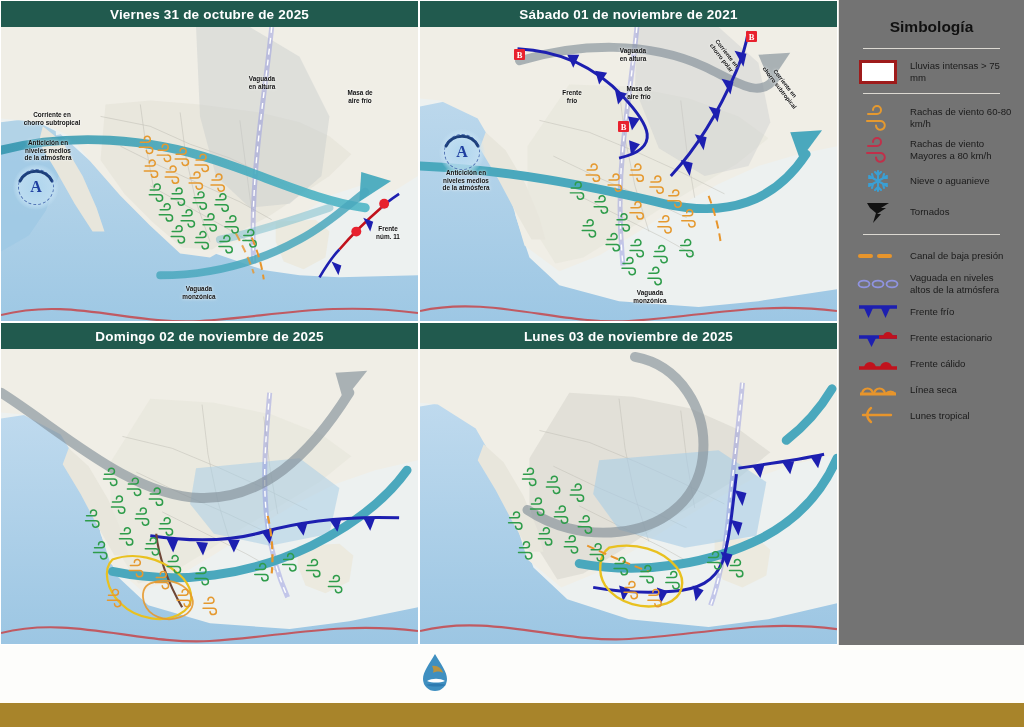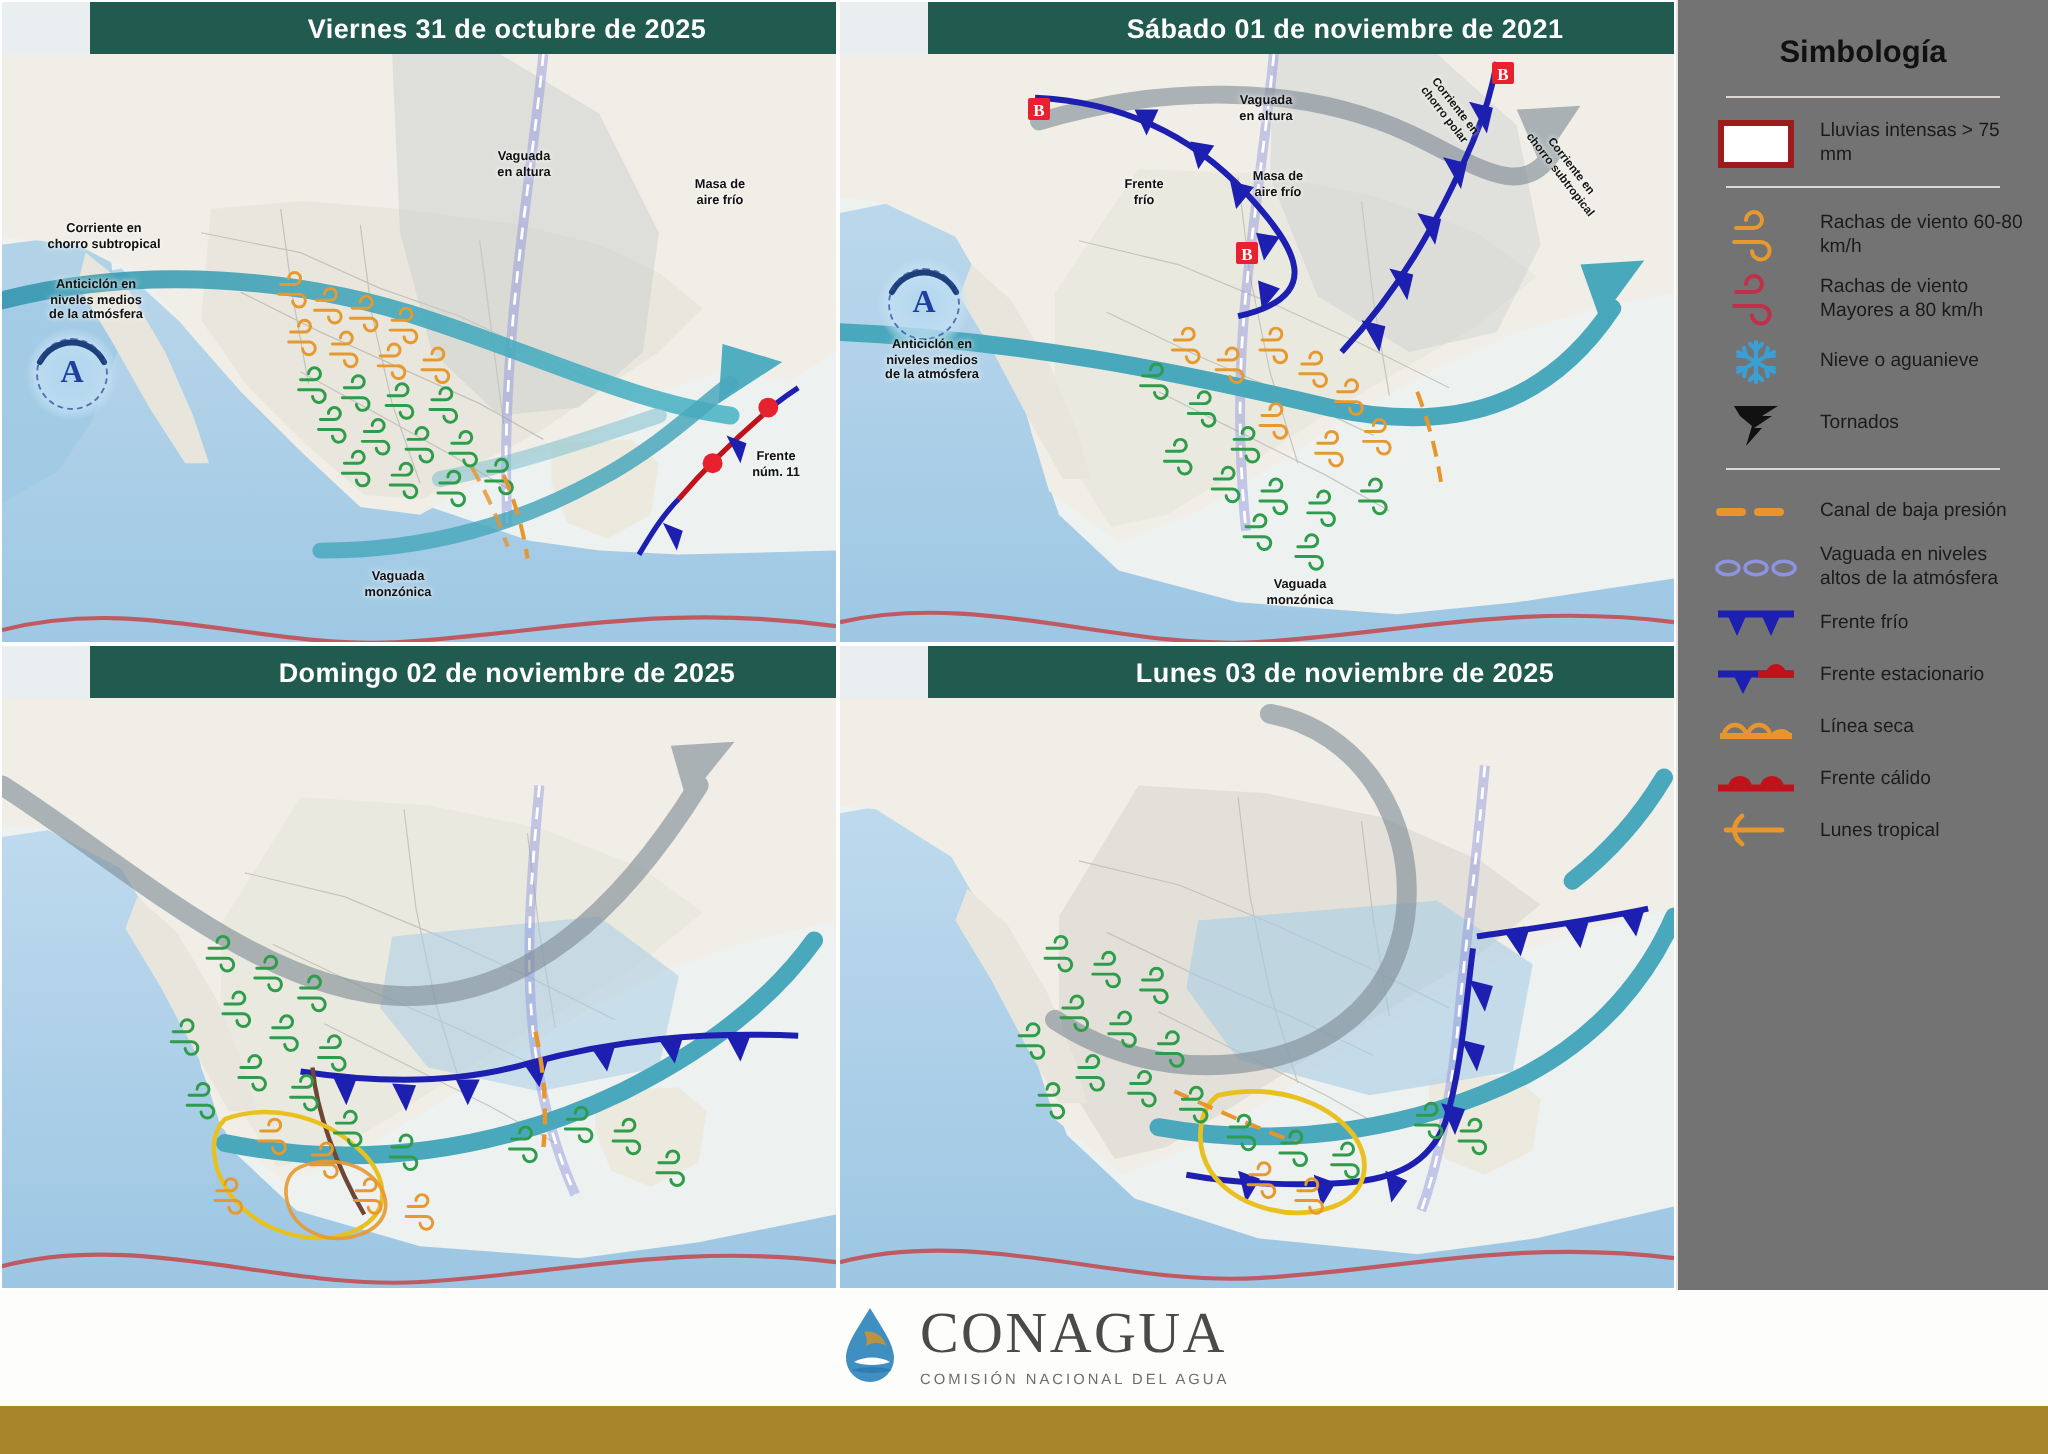--- a/index.html
+++ b/index.html
@@ -18,21 +18,20 @@
     display: grid; grid-template-columns: 419px 419px; grid-template-rows: 322px 323px;
     background: #ffffff;
   }
   .panel { position: relative; overflow: hidden; border: 1px solid #ffffff; background: #e9eef1; }
   .panel-title {
     position: absolute; left: 0; top: 0; width: 100%; height: 26px;
     background: #215a4e; color: #ffffff;
     font-size: 13.5px; font-weight: bold; letter-spacing: .2px;
     display: flex; align-items: center; justify-content: center;
     z-index: 40;
-    margin-left: 44px;
   }
   .map-canvas { position: absolute; left: 0; top: 26px; right: 0; bottom: 0; overflow: hidden; }
   .map-canvas svg { display:block; width: 100%; height: 100%; }
 
   
   .anno {
     position: absolute; color: #111; font-size: 6.4px; font-weight: bold;
     line-height: 1.18; text-align: center; z-index: 30; white-space: pre-line;
     text-shadow: 0 0 2px rgba(255,255,255,.85), 0 0 4px rgba(255,255,255,.7);
     pointer-events: none;
@@ -877,39 +876,39 @@
             <path d="M10 11 l9 0 l-4.5 9 Z" fill="#1d1fb0"></path>
             <path d="M26 10 a5 5 0 0 1 10 0 Z" fill="#c1121c"></path>
           </svg>
         </span>
         <span class="legend-txt">Frente
 estacionario</span>
       </div>
       <div class="legend-row">
         <span class="legend-ico">
           <svg width="42" height="16" viewBox="0 0 42 16">
+            <path d="M2 13 h38" stroke="#c1121c" stroke-width="3.6"></path>
+            <path d="M7 13 a6 6 0 0 1 12 0 Z" fill="#c1121c"></path>
+            <path d="M23 13 a6 6 0 0 1 12 0 Z" fill="#c1121c"></path>
+          </svg>
+        </span>
+        <span class="legend-txt">Frente cálido</span>
+      </div>
+      <div class="legend-row">
+        <span class="legend-ico">
+          <svg width="42" height="16" viewBox="0 0 42 16">
             <path d="M3 13 h36" stroke="#e7952c" stroke-width="3"></path>
             <g fill="none" stroke="#e7952c" stroke-width="2.2">
               <path d="M5 13 a5.5 5.5 0 0 1 11 0"></path>
               <path d="M17 13 a5.5 5.5 0 0 1 11 0"></path>
               <path d="M29 13 a5.5 5.5 0 0 1 9 0"></path>
             </g>
           </svg>
         </span>
         <span class="legend-txt">Línea seca</span>
-      </div>
-      <div class="legend-row">
-        <span class="legend-ico">
-          <svg width="42" height="16" viewBox="0 0 42 16">
-            <path d="M2 13 h38" stroke="#c1121c" stroke-width="3.6"></path>
-            <path d="M7 13 a6 6 0 0 1 12 0 Z" fill="#c1121c"></path>
-            <path d="M23 13 a6 6 0 0 1 12 0 Z" fill="#c1121c"></path>
-          </svg>
-        </span>
-        <span class="legend-txt">Frente cálido</span>
       </div>
       <div class="legend-row">
         <span class="legend-ico">
           <svg width="42" height="20" viewBox="0 0 42 20">
               <g stroke="#e7952c" stroke-width="2.4" fill="none" stroke-linecap="round">
             <path d="M6 10 h28"></path>
                 <path d="M14 3 C9 7, 9 13, 14 17"></path>
               </g>
             </svg>
         </span>
@@ -921,21 +920,17 @@
   <div class="footer"></div>
   <div class="brand">
     <div class="logo">
       <svg width="30" height="42" viewBox="0 0 30 42">
         <path d="M14 2 C8 12, 2 20, 2 27 a12 12 0 0 0 24 0 C26 20, 20 12, 14 2 Z" fill="#3f8fc0"></path>
         <path d="M11 14 C16 13, 21 16, 22 21 C19 19, 15 19, 12 21 C13 18, 12 16, 11 14 Z" fill="#b99341"></path>
         <path d="M6 29 C11 26, 19 26, 24 29 C19 31, 11 31, 6 29 Z" fill="#ffffff"></path>
         <path d="M5 33 C11 31, 19 31, 25 33 C19 35, 11 35, 5 33 Z" fill="#2f7bb0"></path>
       </svg>
     </div>
-    <div class="wordmark">
-      <div class="name">CONAGUA</div>
-      <div class="sub">COMISIÓN NACIONAL DEL AGUA</div>
-    </div>
   </div>
   <div class="topwhite"></div>
   <div class="bottombar"></div>
 
 </div>
 
 </body></html>

